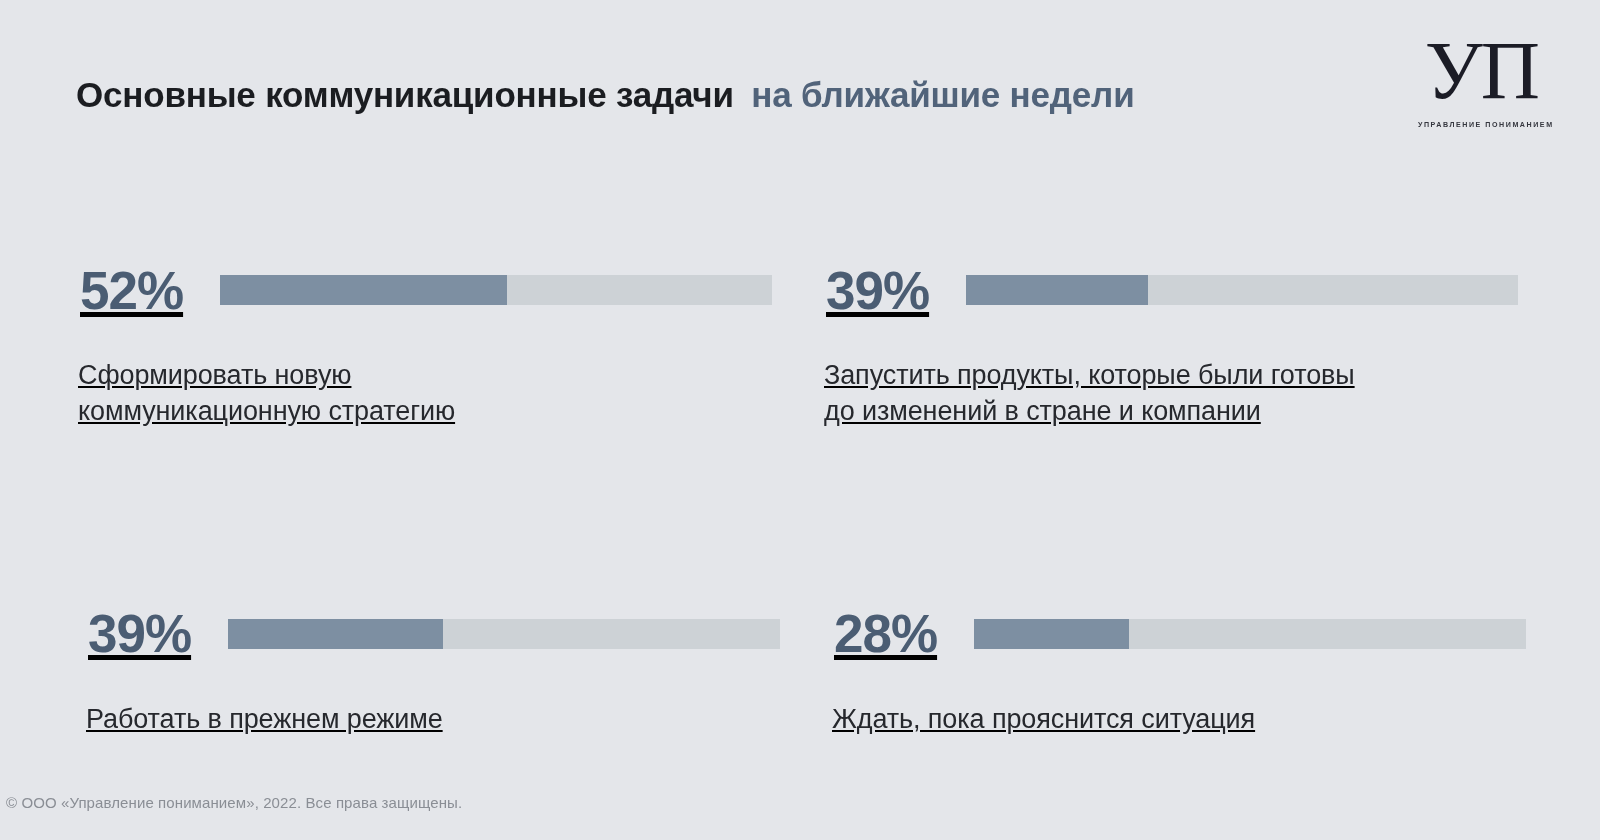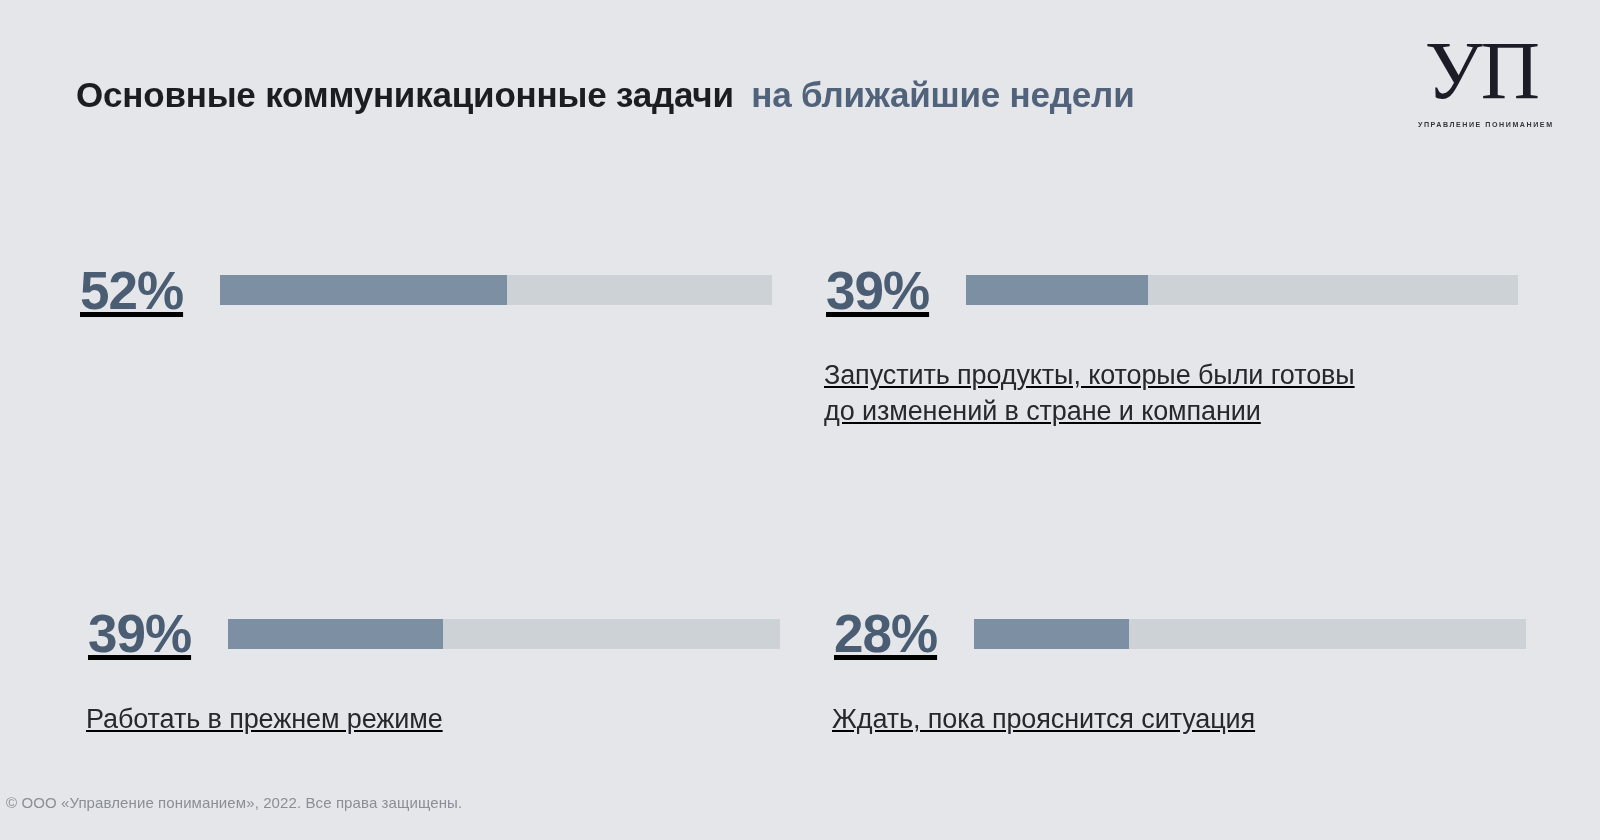--- a/index.html
+++ b/index.html
@@ -78,20 +78,22 @@
   <div class="grid">
 
     <div class="row">
       <div class="cell">
         <div class="stat-head">
           <div class="pct">52%</div>
           <div class="bar">
             <div class="bar-fill" style="width: 52%;"></div>
           </div>
         </div>
+        <div class="stat-label">Сформировать новую
+коммуникационную стратегию</div>
       </div>
 
       <div class="cell right">
         <div class="stat-head">
           <div class="pct">39%</div>
           <div class="bar">
             <div class="bar-fill" style="width: 33%;"></div>
           </div>
         </div>
         <div class="stat-label">Запустить продукты, которые были готовы

